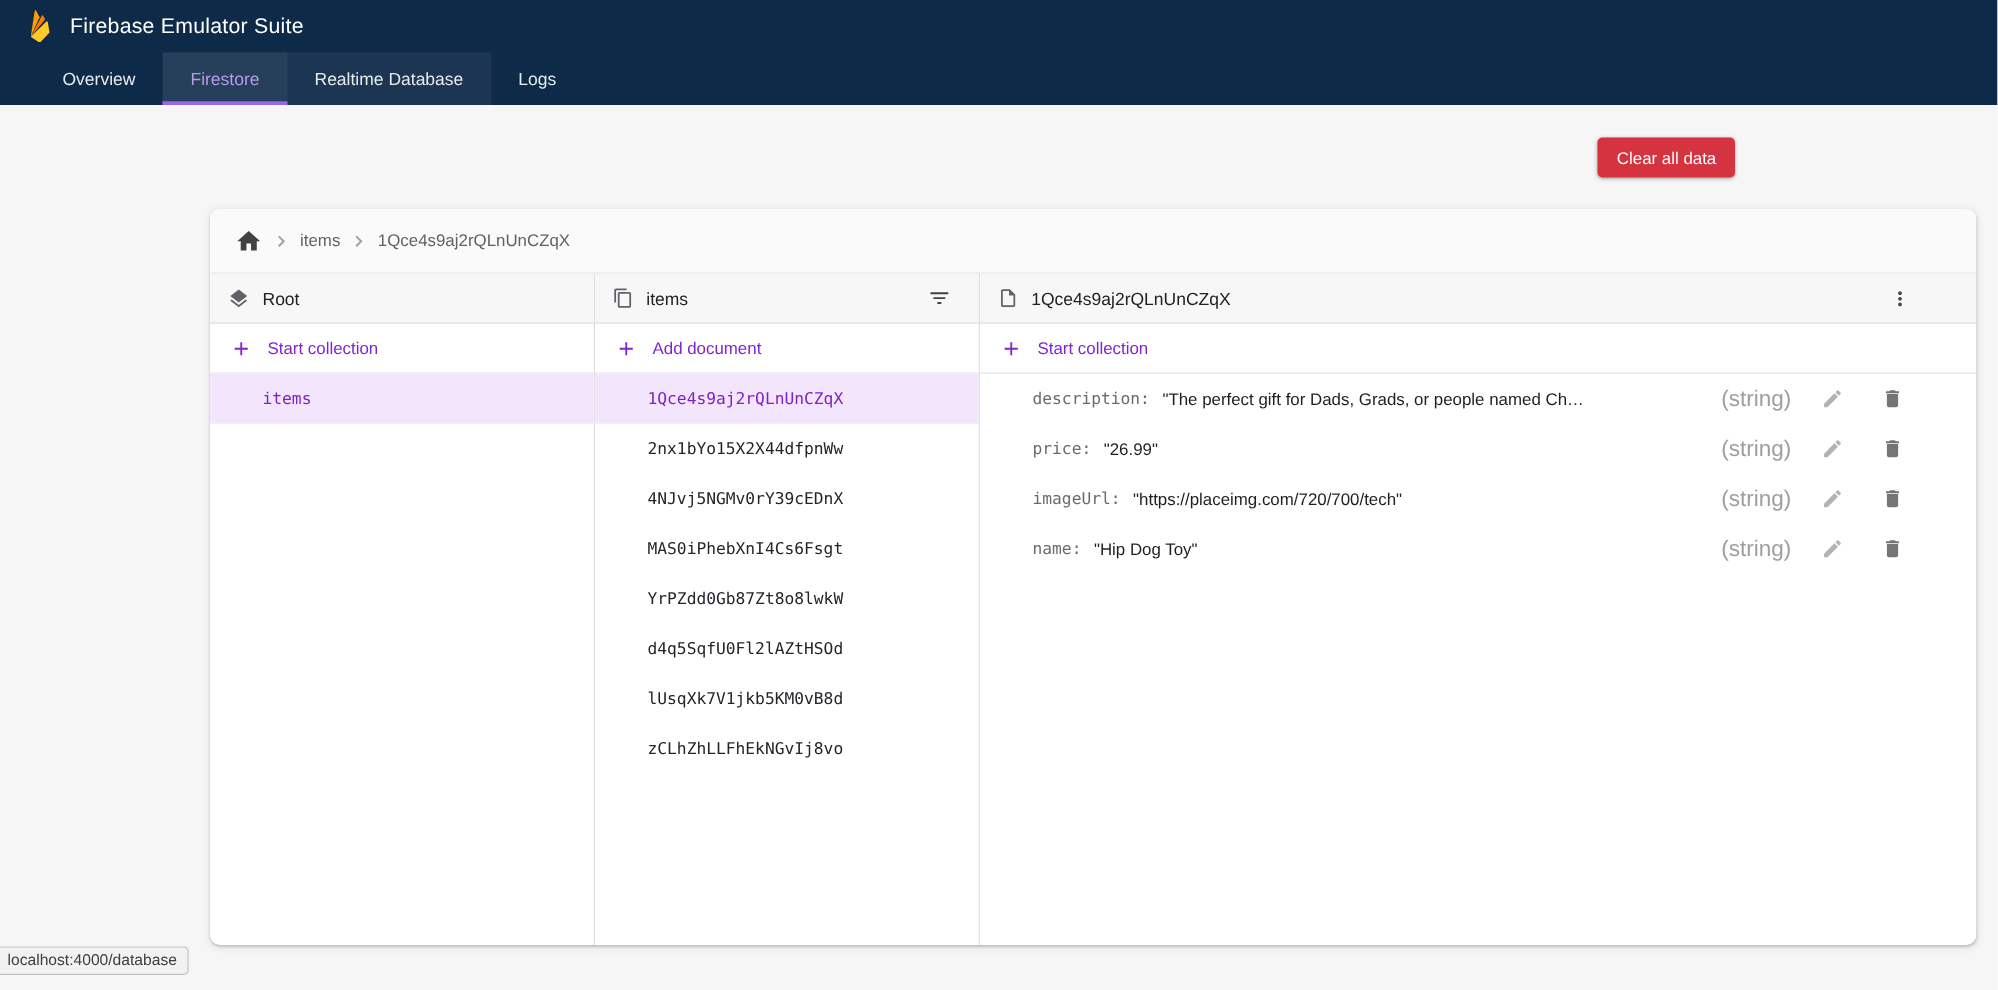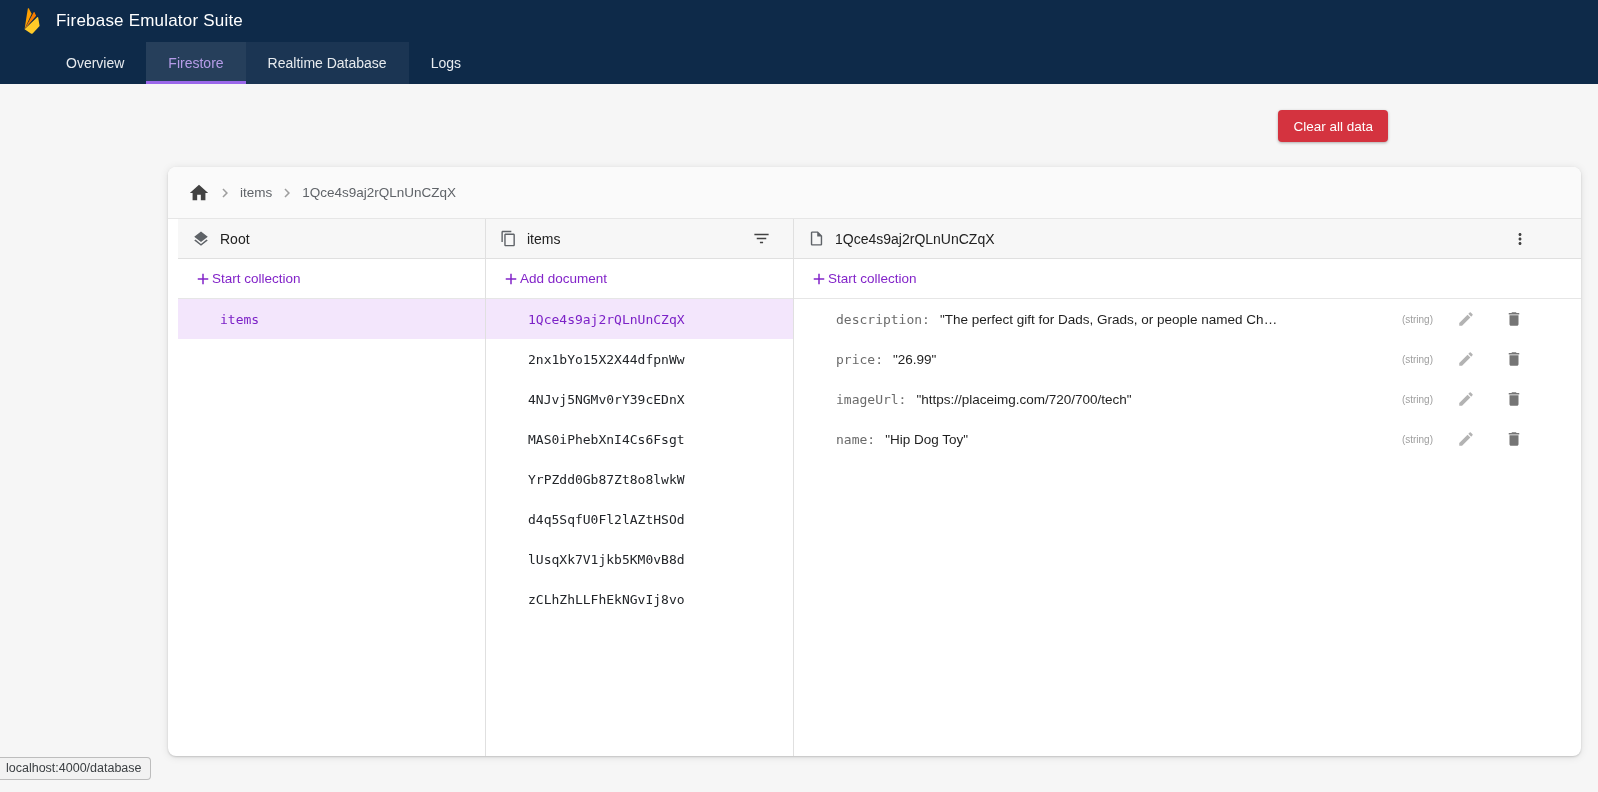--- a/index.html
+++ b/index.html
@@ -9,21 +9,21 @@
     background: #f6f6f6;
     position: relative;
     color: #212121;
   }
 
   
   .appbar { background: #0e2a49; color: #fff; }
   .appbar-top { height: 42px; display: flex; align-items: center; padding-left: 21px; }
   .logo { width: 22px; height: 28px; display: inline-flex; margin-right: 13px; }
   .app-title { font-size: 17px; font-weight: 500; letter-spacing: .2px; }
-  .tabs { display: flex; height: 42px; padding-left: 44px; }
+  .tabs { display: flex; height: 42px; padding-left: 28px; }
   .tab {
     display: flex; align-items: center; padding: 0 22px;
     font-size: 14px; color: #e7ebef; position: relative; cursor: pointer; white-space: nowrap;
   }
   .tab.active { color: #b59ce8; background: rgba(255,255,255,.10); }
   .tab.active::after {
     content: ''; position: absolute; left: 0; right: 0; bottom: 0; height: 3px; background: #9a67ea;
   }
   .tab.hover { background: rgba(255,255,255,.055); }
 
@@ -45,38 +45,38 @@
   }
 
   .breadcrumb {
     height: 52px; flex: none; display: flex; align-items: center;
     padding: 0 20px; background: #fafafa; border-bottom: 1px solid #e6e6e6;
   }
   .home { display: inline-flex; cursor: pointer; }
   .crumb-sep { display: inline-flex; margin: 0 6px; }
   .crumb { font-size: 13.5px; color: #5f6368; cursor: pointer; }
 
-  .cols { flex: 1; display: flex; min-height: 0; padding-left: 10px; }
+  .cols { flex: 1; display: flex; min-height: 0; }
   .col { display: flex; flex-direction: column; border-right: 1px solid #e0e0e0; min-width: 0; }
   .col-root, .col-collection { width: 308px; flex: none; }
   .col-doc { flex: 1; border-right: none; }
 
   .panel-header {
     height: 40px; flex: none; display: flex; align-items: center; gap: 10px;
     padding: 0 14px; background: #f7f7f7; border-bottom: 1px solid #e0e0e0;
     font-size: 14px; color: #212121;
   }
   .col-collection .panel-header { padding-right: 22px; }
   .col-doc .panel-header { padding-right: 52px; }
   .flex-spacer { flex: 1; }
   .hdr-icon { display: inline-flex; }
   .hdr-btn { display: inline-flex; background: none; border: none; padding: 0; cursor: pointer; }
 
   .action-row {
-    height: 40px; flex: none; display: flex; align-items: center; 
+    height: 40px; flex: none; display: flex; align-items: center; gap: 12px;
     padding: 0 16px; border-bottom: 1px solid #e6e6e6; cursor: pointer;
     color: #8324c9; font-size: 13.5px; font-weight: 500;
   }
   .action-row.no-border { border-bottom: none; }
   .plus-icon { display: inline-flex; }
 
   .list { flex: 1; overflow: hidden; }
   .list-row {
     height: 40px; display: flex; align-items: center;
     padding: 0 16px 0 42px; cursor: pointer;
@@ -91,21 +91,21 @@
     padding: 0 58px 0 42px; white-space: nowrap;
   }
   .field-key {
     font-family: "DejaVu Sans Mono", monospace; font-size: 13px; color: #6b6b6b;
     margin-right: 10px; flex: none;
   }
   .field-value {
     font-size: 13.5px; color: #1f1f1f; flex: 1; min-width: 0;
     overflow: hidden; text-overflow: ellipsis;
   }
-  .field-type { font-size: 10px; color: #9e9e9e; margin: 0 24px 0 12px; flex: none; }
+  .field-type { font-size: 18px; color: #9e9e9e; margin: 0 24px 0 12px; flex: none; }
   .icon-btn { display: inline-flex; background: none; border: none; padding: 0; cursor: pointer; flex: none; }
   .icon-btn + .icon-btn { margin-left: 30px; }
 
   
   .status-tooltip {
     position: absolute; left: 0; bottom: 12px;
     background: #f2f2f2; border: 1px solid #bdbdbd; border-left: none;
     border-top-right-radius: 4px; border-bottom-right-radius: 4px;
     padding: 3px 8px 4px 6px; font-size: 12.5px; color: #3c4043;
   }

